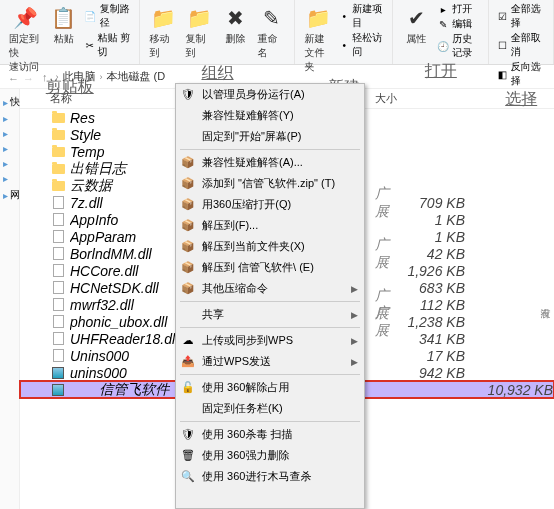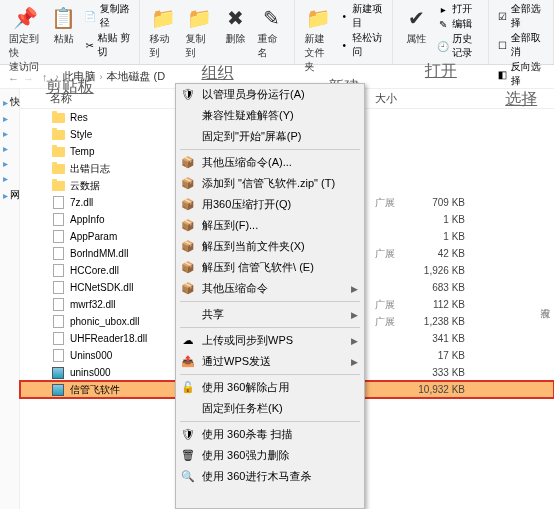--- a/index.html
+++ b/index.html
@@ -24,22 +24,22 @@
 
 
 .main { display: flex; height: calc(100% - 89px); }
 .nav { width: 20px; background: #fafafa; border-right: 1px solid #eee; font-size: 10px; padding-top: 4px; }
 .nav .nitem { padding: 2px 3px; display: flex; align-items: center; gap: 2px; cursor: pointer; }
 .content { flex: 1; position: relative; }
 .cols { display: flex; font-size: 11px; color: #444; border-bottom: 1px solid #eee; height: 20px; align-items: center; padding-left: 30px; }
 .cols .cname { width: 325px; }
 .cols .csize { width: 60px; }
 .files { }
-.frow { display: flex; align-items: center; height: 17px; padding-left: 30px; font-size: 10px; cursor: pointer; }
-.frow.sel { background: #fdba74; border: 1px solid #99d1ff; padding-left: 29px; height: 17px; }
+.frow { display: flex; align-items: center; height: 17px; padding-left: 30px; font-size: 14px; cursor: pointer; font-style: italic; }
+.frow.sel { background: #c4b5fd; border: 1px solid #99d1ff; padding-left: 29px; height: 17px; justify-content: space-between; }
 .frow.hl { outline: 2px solid #d93025; outline-offset: -1px; }
 .frow .fic { width: 16px; margin-right: 4px; display: inline-flex; justify-content: center; }
 .frow .fname { width: 305px; white-space: nowrap; overflow: hidden; }
 .frow .fspace { width: 20px; color: #888; }
 .frow .fsize { width: 70px; text-align: right; color: #444; }
 
 
 .folder { width: 13px; height: 10px; background: #ffd76b; border-radius: 1px; position: relative; }
 .folder::before { content: ""; position: absolute; top: -2px; left: 0; width: 5px; height: 2px; background: #ffd76b; border-radius: 1px 1px 0 0; }
 .fileic { width: 11px; height: 13px; background: #fff; border: 1px solid #aaa; position: relative; }
@@ -331,21 +331,21 @@
           <span class="fname">Unins000</span>
           <span class="fspace"></span>
           <span class="fsize">17 KB</span>
         </div>
         <div class="frow">
           <span class="fic">
             <span class="appic"></span>
           </span>
           <span class="fname">unins000</span>
           <span class="fspace"></span>
-          <span class="fsize">333 KB</span>
+          <span class="fsize">942 KB</span>
         </div>
         <div class="frow sel hl">
           <span class="fic">
             <span class="appic"></span>
           </span>
           <span class="fname">信管飞软件</span>
           <span class="fspace"></span>
           <span class="fsize">10,932 KB</span>
         </div>
       </div>
@@ -359,21 +359,21 @@
     </div>
     <div class="mi">
       <span>兼容性疑难解答(Y)</span>
     </div>
     <div class="mi">
       <span>固定到"开始"屏幕(P)</span>
     </div>
     <div class="sep"></div>
     <div class="mi">
       <span class="mic">📦</span>
-      <span>其他压缩命令(A)...</span>
+      <span>兼容性疑难解答(A)...</span>
     </div>
     <div class="mi">
       <span class="mic">📦</span>
       <span>添加到 "信管飞软件.zip" (T)</span>
     </div>
     <div class="mi">
       <span class="mic">📦</span>
       <span>用360压缩打开(Q)</span>
     </div>
     <div class="mi">

